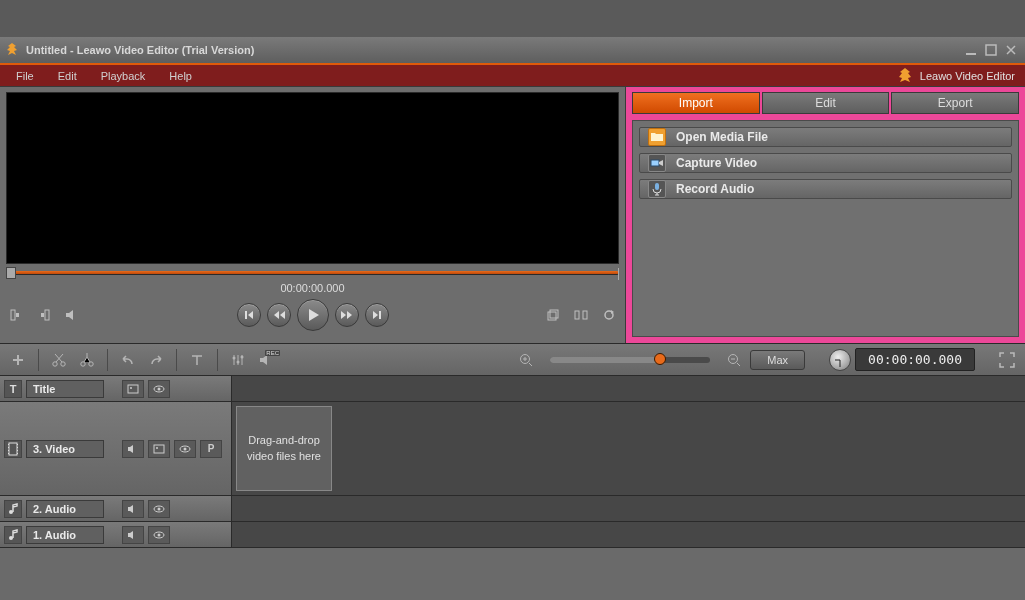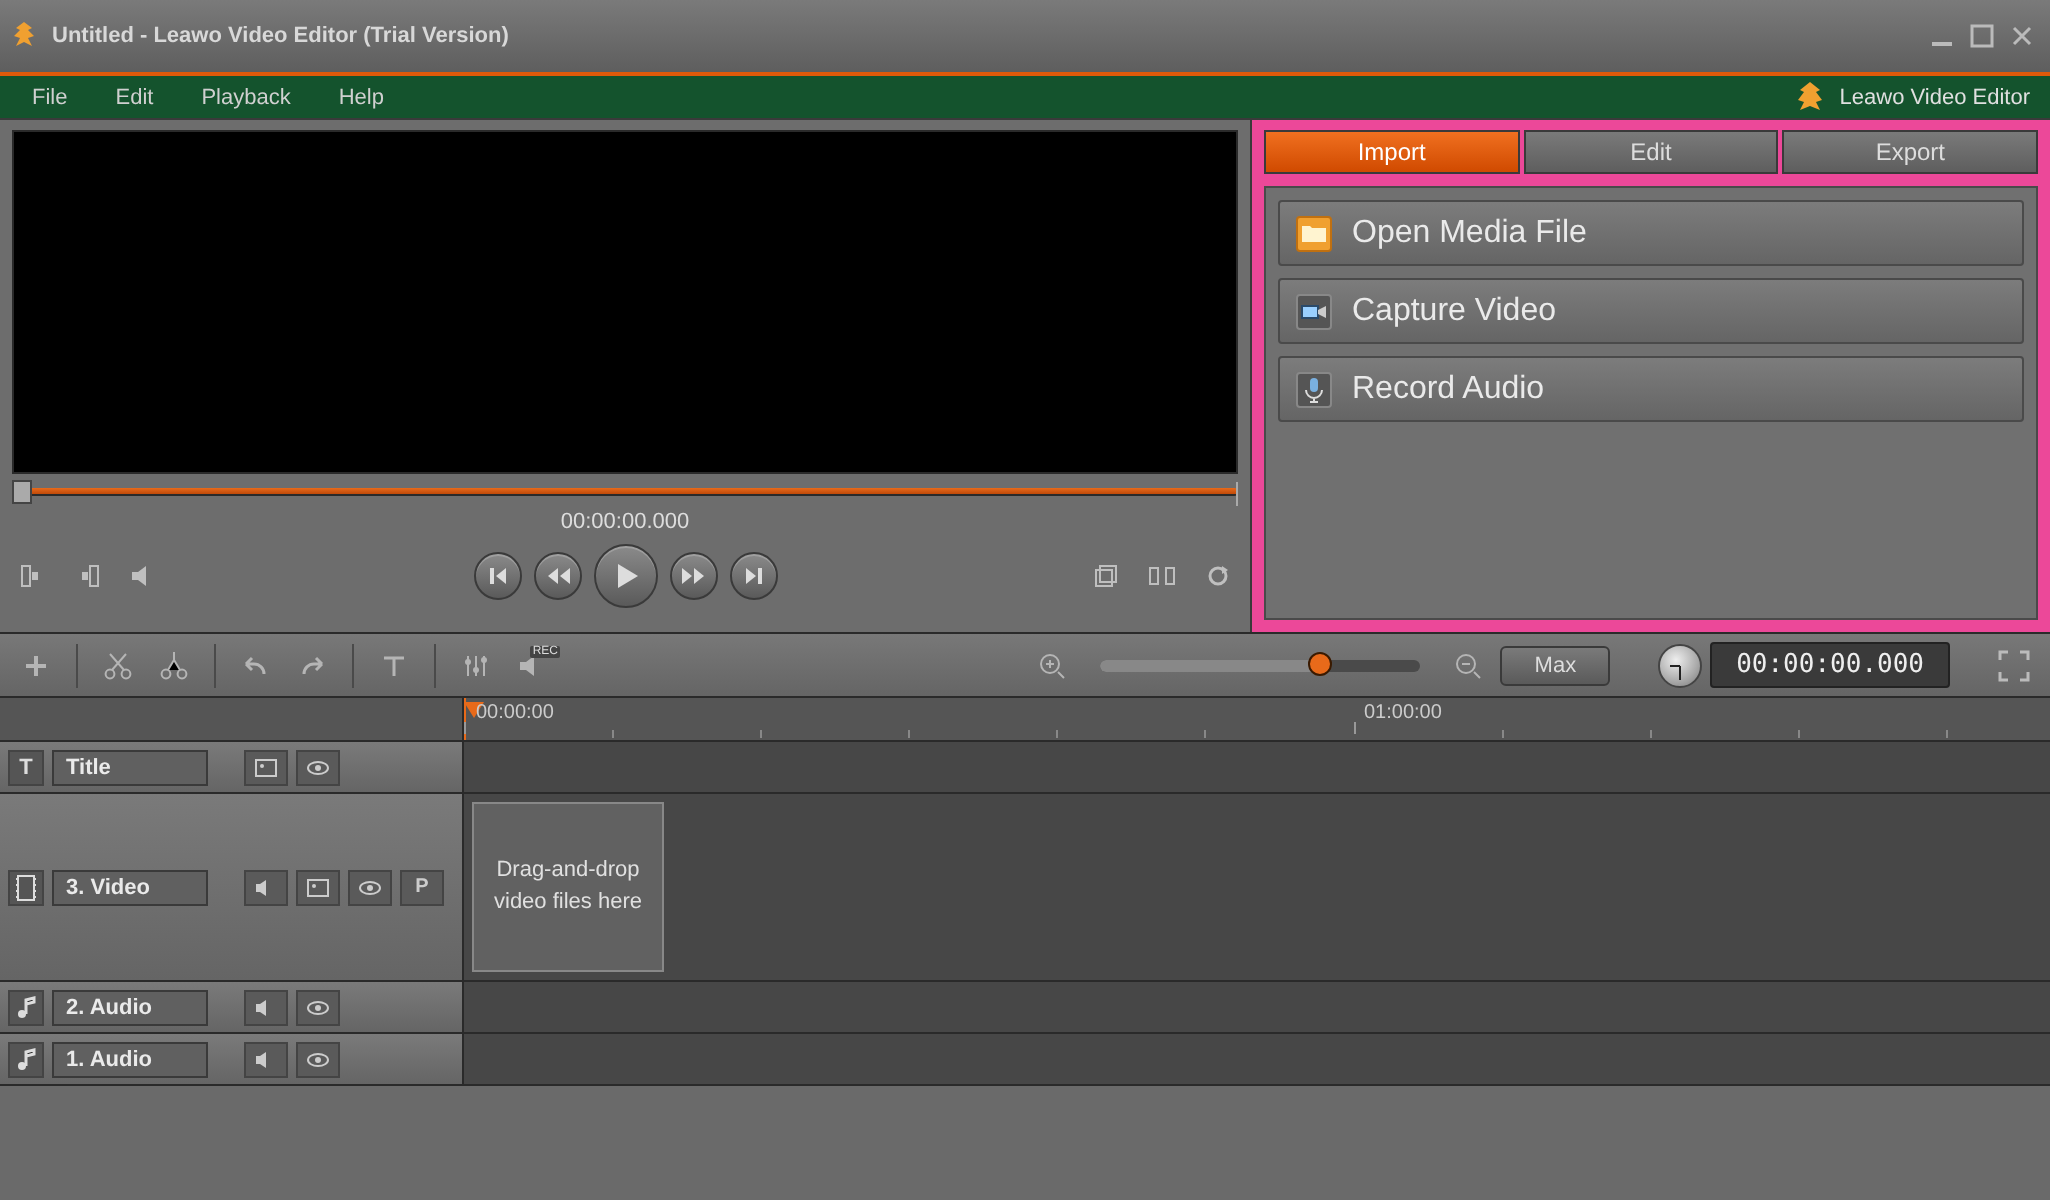--- a/index.html
+++ b/index.html
@@ -7,34 +7,35 @@
     width: 1025px; height: 600px;
     font-family: Tahoma, Verdana, sans-serif;
     font-size: 11px;
     background: #5a5a5a;
     color: #d0d0d0;
     overflow: hidden;
     user-select: none;
   }
   
   .titlebar {
-    height: 38px;
+    height: 28px;
     background: linear-gradient(#7a7a7a, #5e5e5e);
     border-bottom: 2px solid #e05a0a;
     display: flex; align-items: center;
     padding: 0 4px;
+    margin-top: 37px;
   }
   .titlebar .app-icon { width: 16px; height: 16px; margin-right: 6px; display:flex;align-items:center;justify-content:center; }
   .titlebar .title { font-weight: bold; color: #d8d8d8; flex: 0 0 auto; }
   .titlebar .spacer { flex: 1; }
   .titlebar .win-btn { width: 20px; height: 16px; display:flex;align-items:center;justify-content:center; color:#bbb; cursor:pointer; }
   
   .menubar-row {
     height: 22px;
-    background: #14532d;
+    background: #7f1d1d;
     display: flex; align-items: center;
     border-bottom: 1px solid #3a3a3a;
     text-align: right;
   }
   .menubar { display: flex; gap: 4px; padding-left: 6px; }
   .menubar span { padding: 3px 10px; cursor:pointer; }
   .menubar-row .spacer { flex:1; }
   .brand { display:flex; align-items:center; gap:6px; padding-right:10px; color:#e0e0e0; font-size:11px; }
   .brand svg { width:18px; height:18px; }
 
@@ -125,29 +126,29 @@
     color:#fff;
   }
   .import-list {
     flex:1;
     background:#707070;
     border:1px solid #4a4a4a;
     padding:6px 6px;
     display:flex; flex-direction:column; gap:6px;
   }
   .import-item {
-    height:33px; display:flex; align-items:center;
+    height:20px; display:flex; align-items:center;
     background: linear-gradient(#7c7c7c,#656565);
     border:1px solid #4a4a4a;
     border-radius:2px;
     padding:0 8px; gap:10px;
     cursor:pointer;
-    font-weight:normal;
+    font-weight:bold;
     color:#eaeaea;
-    font-size:16px;
+    font-size:12px;
   }
   .import-item .ii-icon {
     width:18px;height:18px;display:flex;align-items:center;justify-content:center;
     border:1px solid #888; border-radius:2px; background:#555;
   }
   .ii-icon.folder { background:#f0a030; border-color:#c07010; }
   .import-spacer { flex:1; }
 
   
   .toolbar {
@@ -517,40 +518,20 @@
   <span class="timecode-box">00:00:00.000</span>
   <span style="width:12px"></span>
   <span class="fs-btn">
       <svg width="18" height="18" viewBox="0 0 18 18">
         <path stroke="currentColor" stroke-width="1.5" fill="none" d="M2 6V2h4M16 6V2h-4M2 12v4h4M16 12v4h-4"></path>
       </svg>
     </span>
 </div>
 
 <div class="timeline-area">
-  <div class="ruler">
-    <div class="ruler-header"></div>
-    <div class="ruler-scale">
-      <div class="vline"></div>
-      <div class="playhead"></div>
-      <span class="marker" style="left:6px;">00:00:00</span>
-      <span class="marker" style="left:450px;">01:00:00</span>
-      <span class="tick" style="left:0px;"></span>
-      <span class="tick" style="left:445px;"></span>
-      <span class="ticksmall" style="left:74px;"></span>
-        <span class="ticksmall" style="left:148px;"></span>
-        <span class="ticksmall" style="left:222px;"></span>
-        <span class="ticksmall" style="left:296px;"></span>
-        <span class="ticksmall" style="left:370px;"></span>
-      <span class="ticksmall" style="left:519px;"></span>
-        <span class="ticksmall" style="left:593px;"></span>
-        <span class="ticksmall" style="left:667px;"></span>
-        <span class="ticksmall" style="left:741px;"></span>
-    </div>
-  </div>
 
   <div class="tracks">
 
     <div class="track short">
       <div class="track-header">
         <span class="th-icon">T</span>
         <span class="th-label">Title</span>
         <span class="th-spacer"></span>
         <span class="th-mini">
             <svg width="12" height="10" viewBox="0 0 12 10">

